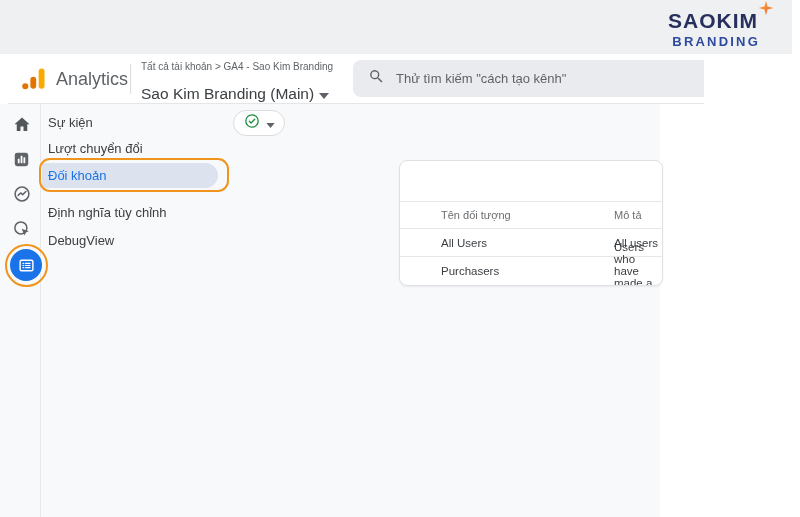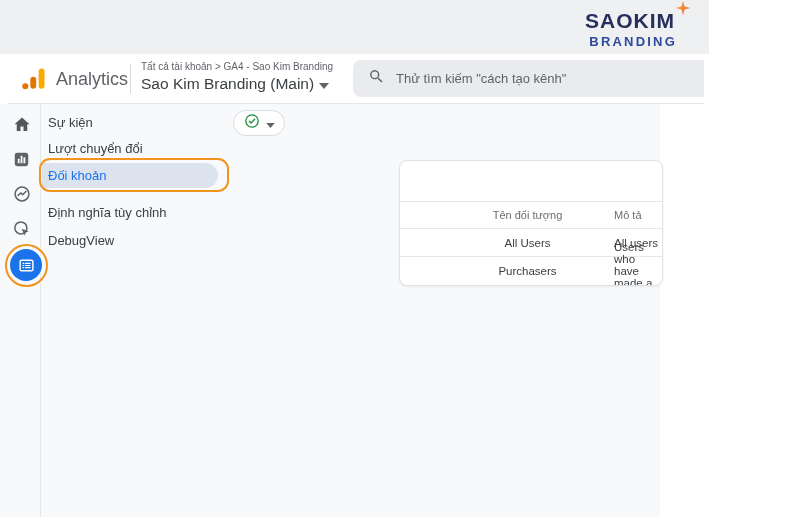--- a/index.html
+++ b/index.html
@@ -1,35 +1,35 @@
 <!DOCTYPE html>
 <html><head>
 <meta charset="utf-8">
 <style>
   * { margin:0; padding:0; box-sizing:border-box; }
   html,body { background:#fff; }
   body { font-family:"Liberation Sans","DejaVu Sans",sans-serif; }
   .screen { position:relative; width:800px; height:517px; overflow:hidden; background:#fff; }
 
   
-  .topbar { position:absolute; left:0; top:0; width:709px; height:54px; background:#eff0f2; }
+  .topbar { position:absolute; left:0; top:0; width:792px; height:54px; background:#eff0f2; }
   .brand { position:absolute; right:24px; top:9px; text-align:right; }
   .brand-row { position:relative; display:inline-block; padding-right:10px; }
   .brand-name { font-size:21px; font-weight:bold; color:#272f5d; letter-spacing:1px; }
   .brand-star { position:absolute; right:-6px; top:-9px; }
   .brand-tagline { font-size:13px; font-weight:bold; color:#2e4a9e; letter-spacing:2.2px; margin-top:1px; margin-right:8px; }
 
   
   .header { position:absolute; left:8px; top:54px; width:696px; height:50px; background:#fff; border-bottom:1px solid #e5e6e8; }
   .ga-logo { position:absolute; left:12px; top:11px; }
   .app-name { position:absolute; left:48px; top:15px; font-size:18px; color:#5f6368; }
   .head-divider { position:absolute; left:122px; top:10px; width:1px; height:30px; background:#dadce0; }
   .account { position:absolute; left:133px; top:7px; cursor:pointer; }
   .breadcrumb { font-size:10px; color:#5f6368; line-height:12px;text-align:center; }
-  .property-row { display:flex; align-items:flex-end; gap:5px; margin-top:2px; }
+  .property-row { display:flex; align-items:flex-end; gap:5px; margin-top:12px; }
   .property-name { font-size:15.5px; color:#3c4043; }
   .search { position:absolute; left:345px; top:6px; right:0; height:37px; background:#e9ebee; border-radius:8px 0 0 8px; display:flex; align-items:center; padding-left:15px; }
   .search input { border:none; outline:none; background:transparent; font-size:13px; color:#5f6368; margin-left:11px; width:380px; font-family:inherit; }
   .search input::placeholder { color:#5f6368; opacity:1; }
 
   
   .body { position:absolute; left:0; top:104px; width:660px; bottom:0; background:#f8f9fa; }
   .rail { position:absolute; left:0; top:0; bottom:0; width:41px; border-right:1px solid #e6e8ea; }
   .rail-icon { position:absolute; left:13px; cursor:pointer; }
   .cfg-ring { position:absolute; left:5px; top:140px; width:43px; height:43px; border:2px solid #f0941e; border-radius:50%; pointer-events:none; }
@@ -40,21 +40,21 @@
   .annotation-box { position:absolute; left:39px; top:54px; width:190px; height:34px; border:2px solid #f0941e; border-radius:11px; pointer-events:none; }
 
   .check-btn { position:absolute; left:233px; top:6px; width:52px; height:26px; background:#fff; border:1px solid #dadce0; border-radius:13px; display:flex; align-items:center; justify-content:center; gap:6px; cursor:pointer; }
 
   
   .card { position:absolute; left:399px; right:-3px; top:56px; height:126px; background:#fff; border:1px solid #dfe1e5; border-radius:8px; box-shadow:0 1px 2px rgba(60,64,67,.08); overflow:hidden; }
   .card-blank { height:40px; }
   .t-row { display:flex; align-items:center; border-top:1px solid #e6e6e6; padding-left:41px; }
   .t-head { height:27px; font-size:11px; color:#6a6e71; }
   .t-data { height:28px; font-size:11.5px; color:#3c4043; cursor:pointer; }
-  .col1 { width:173px;text-align:center; }
+  .col1 { width:173px; }
   .col2 { flex:1; }
 </style>
 </head>
 <body>
 
 <div class="screen">
 
   <div class="topbar">
     <div class="brand">
       <div class="brand-row">

